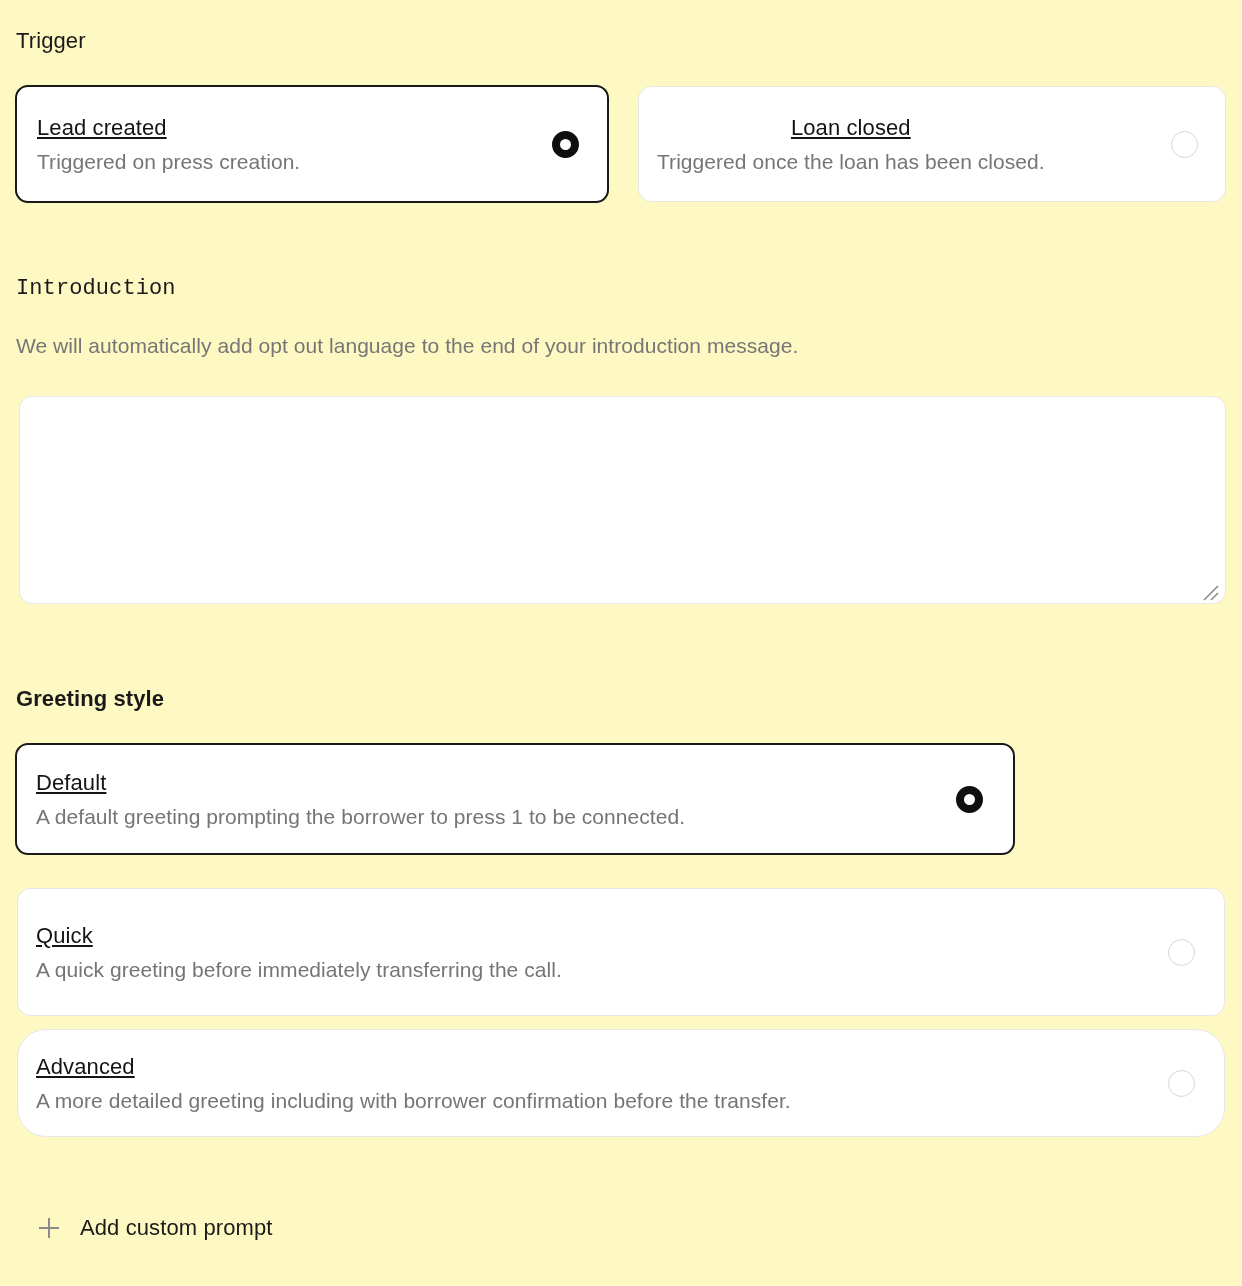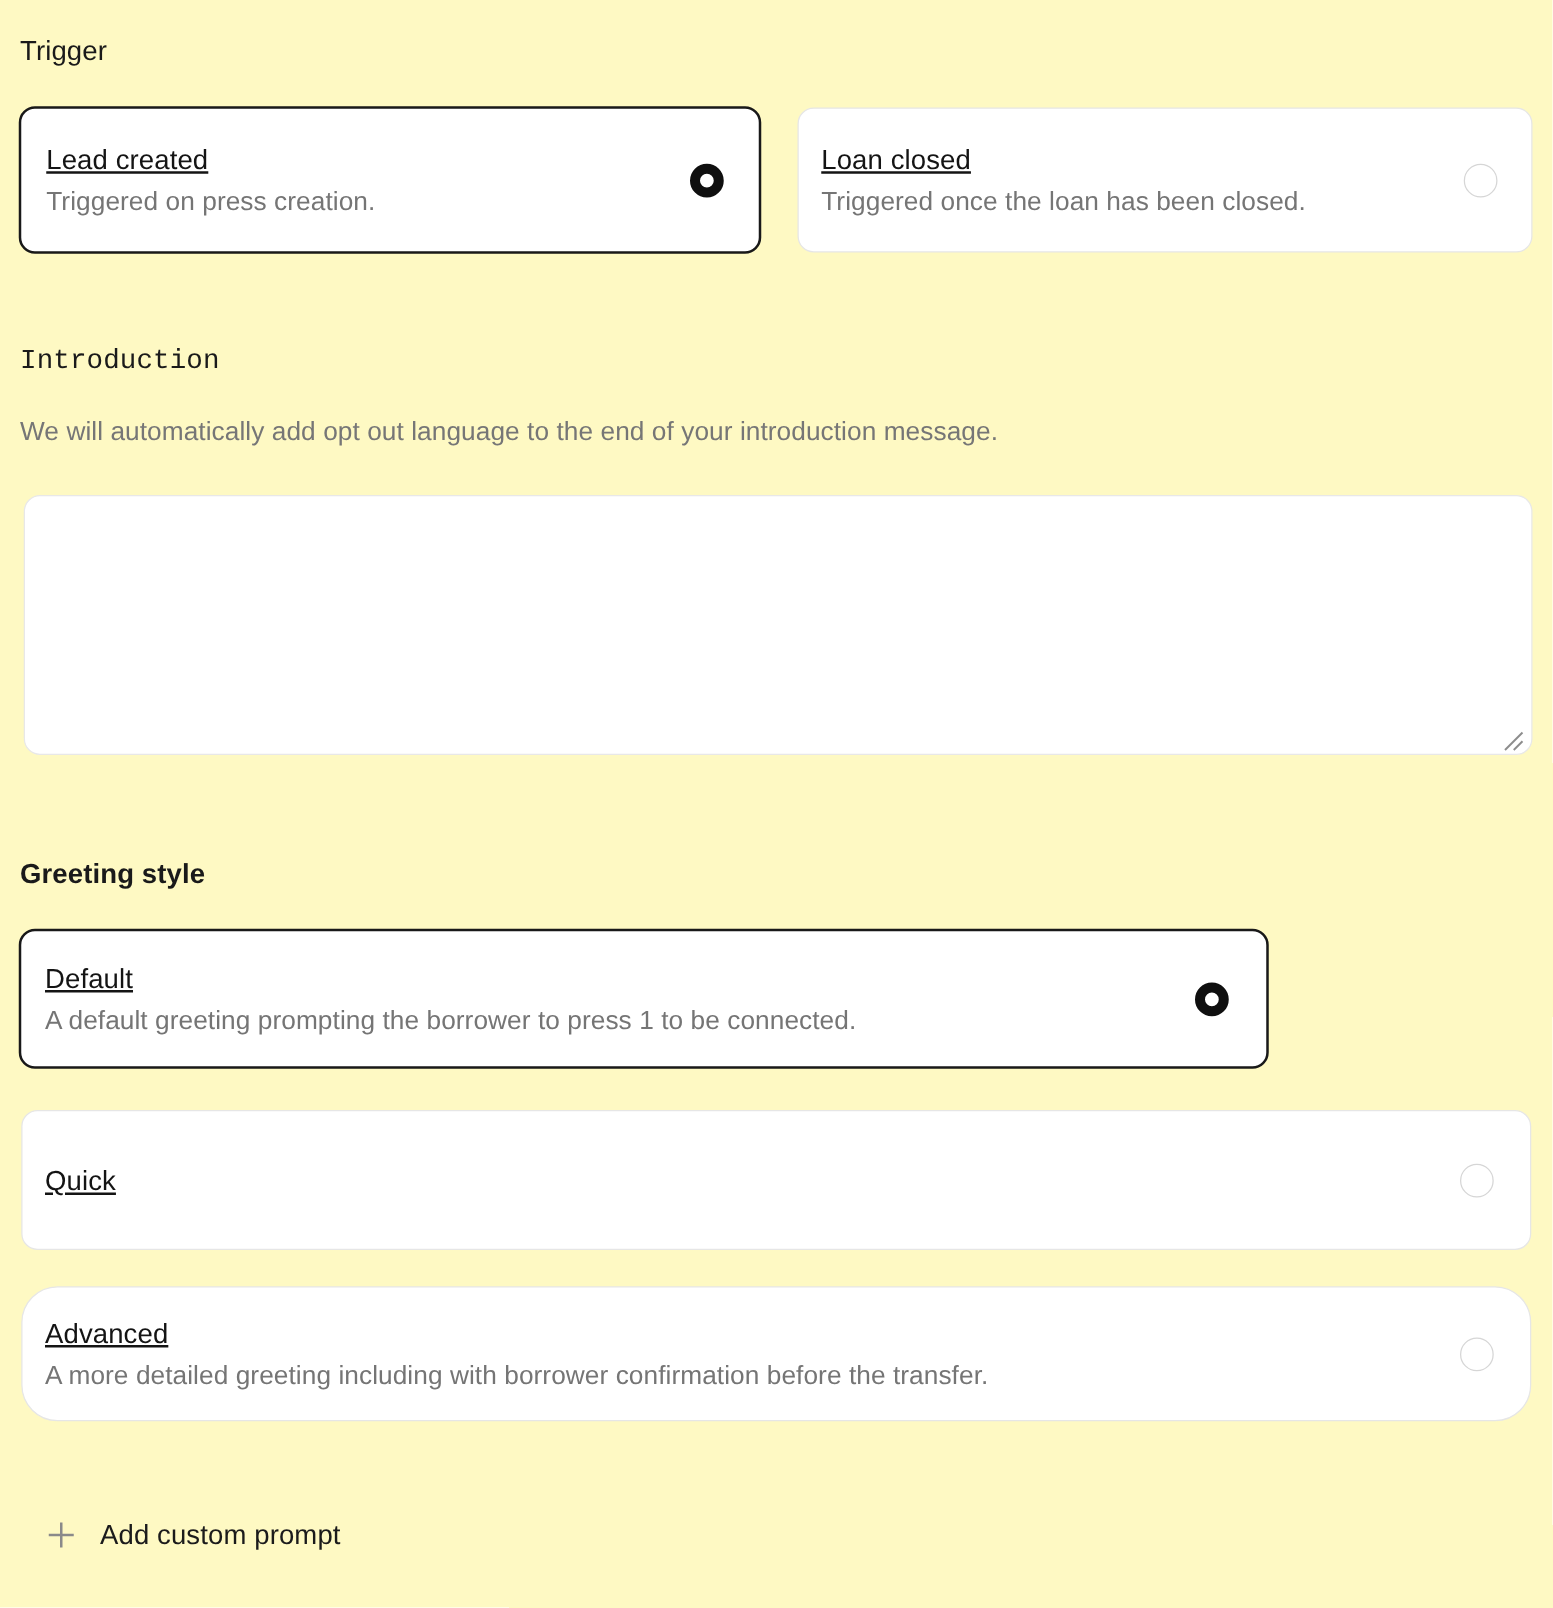--- a/index.html
+++ b/index.html
@@ -102,20 +102,21 @@
     width: 594px;
     height: 118px;
     padding: 0 28px 0 20px;
   }
   #card-loan-closed {
     left: 638px;
     top: 86px;
     width: 588px;
     height: 116px;
     padding: 0 27px 0 18px;
+    text-align: center;
   }
 
   
   #introduction-textarea {
     position: absolute;
     left: 19px;
     top: 396px;
     width: 1207px;
     height: 208px;
     background: #ffffff;
@@ -143,21 +144,21 @@
     left: 15px;
     top: 743px;
     width: 1000px;
     height: 112px;
     padding: 0 30px 0 19px;
   }
   #card-quick {
     left: 17px;
     top: 888px;
     width: 1208px;
-    height: 112px;
+    height: 128px;
     padding: 0 29px 0 18px;
   }
   #card-advanced {
     left: 17px;
     top: 1029px;
     width: 1208px;
     height: 108px;
     padding: 0 29px 0 18px;
     border-radius: 29px;
   }
@@ -228,20 +229,21 @@
     <div class="card-text">
       <span class="card-title">Default</span>
       <span class="card-desc">A default greeting prompting the borrower to press 1 to be connected.</span>
     </div>
     <span class="radio checked"></span>
   </div>
 
   <div class="option-card" id="card-quick">
     <div class="card-text">
       <span class="card-title">Quick</span>
+      <span class="card-desc">A quick greeting before immediately transferring the call.</span>
     </div>
     <span class="radio"></span>
   </div>
 
   <div class="option-card" id="card-advanced">
     <div class="card-text">
       <span class="card-title">Advanced</span>
       <span class="card-desc">A more detailed greeting including with borrower confirmation before the transfer.</span>
     </div>
     <span class="radio"></span>

